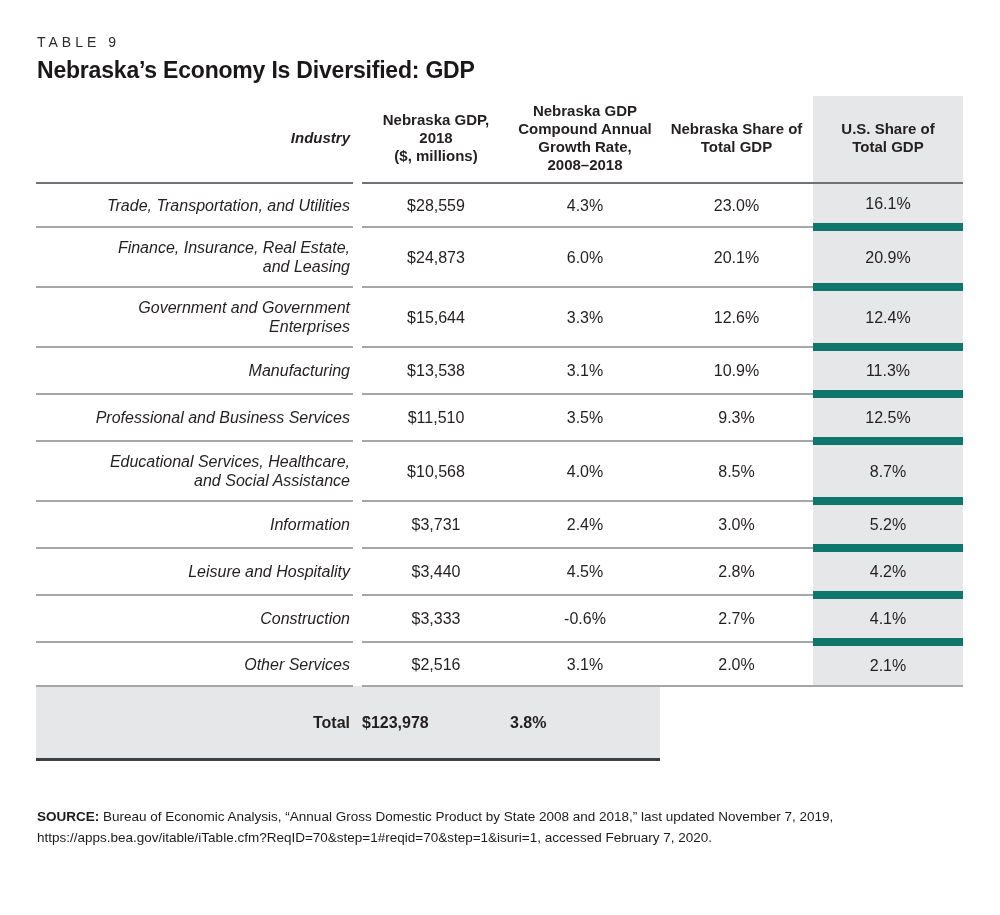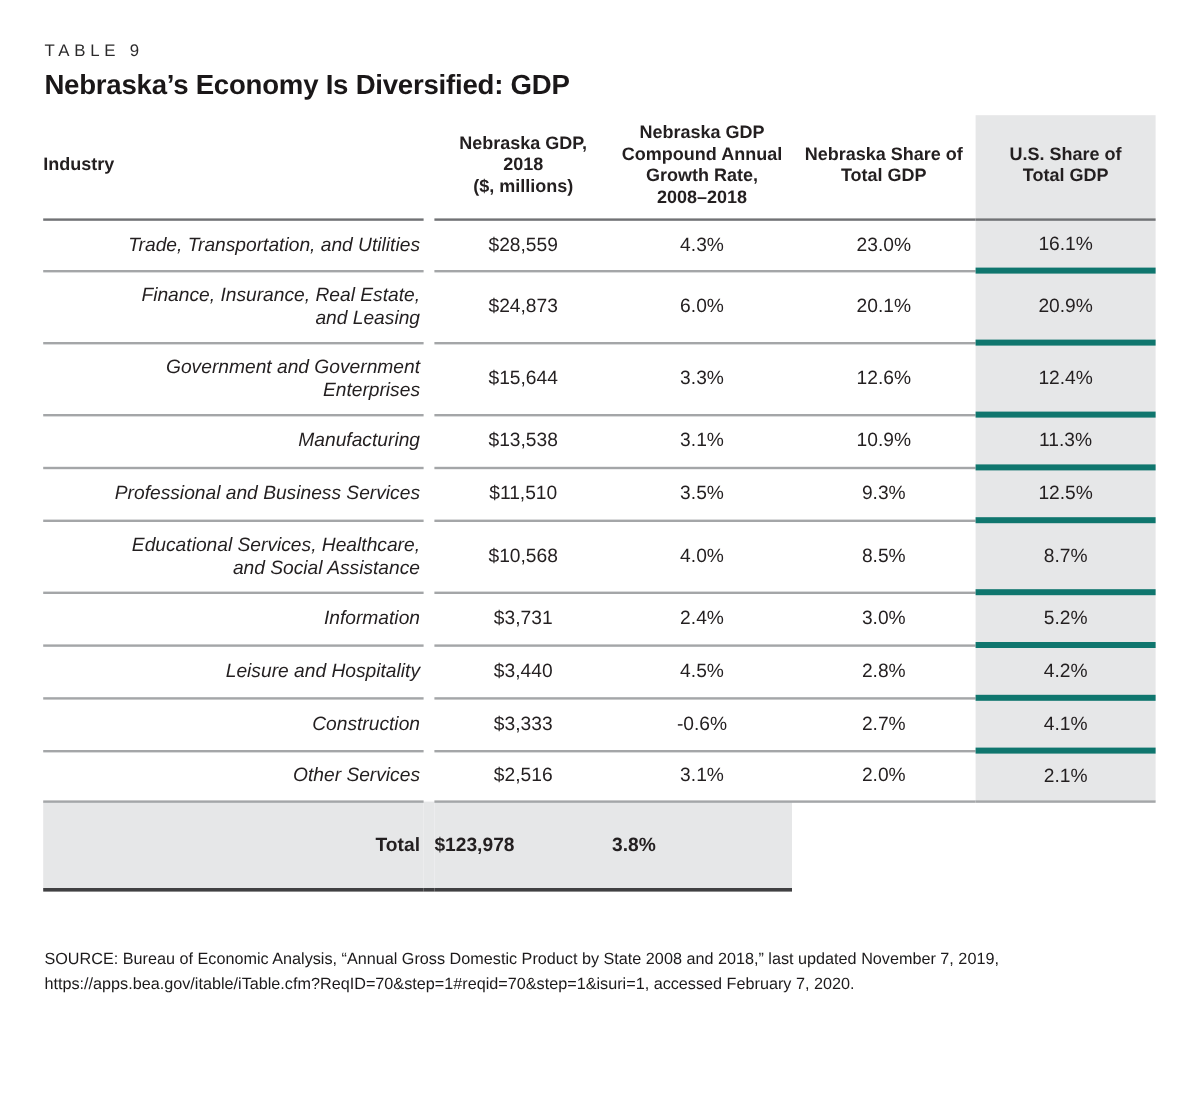--- a/index.html
+++ b/index.html
@@ -51,22 +51,23 @@
     font-size: 15px;
     font-weight: 700;
     line-height: 18px;
     vertical-align: middle;
     text-align: center;
     white-space: pre-line;
     padding: 6px 0 8px 0;
     border-bottom: 2px solid #717275;
   }
   thead th.ind {
-    text-align: left;
+    text-align: right;
     padding-right: 3px;
+    font-style: italic;
   }
   thead th.gap {
     border-bottom: none;
   }
   thead th.us {
     background: #e6e7e8;
   }
 
   tbody td {
     line-height: 19px;
@@ -82,21 +83,21 @@
   }
   tbody td.gap {
     border-bottom: none;
     padding: 0;
   }
   tbody td.val {
     text-align: center;
   }
   tbody td.us {
     background: #e6e7e8;
-    border-bottom: 5px solid #0f766e;
+    border-bottom: 8px solid #0f766e;
   }
   tbody tr:last-child td.us {
     border-bottom: 2px solid #a4a6a8;
   }
 
   tfoot td {
     font-weight: 700;
     vertical-align: middle;
     line-height: 19px;
     padding: 26px 0;
@@ -116,21 +117,21 @@
 
   .source {
     margin: 46px 0 0 37px;
     width: 905px;
     font-size: 13.5px;
     line-height: 1.55;
     color: #1c1a1b;
     white-space: pre-line;
   }
   .source .src-label {
-    font-weight: 400;
+    font-weight: 700;
   }
 </style>
 </head>
 <body>
 
 <div class="page">
 
   <div class="table-label">TABLE 9</div>
 
   <h1 class="table-title">Nebraska’s Economy Is Diversified: GDP</h1>

